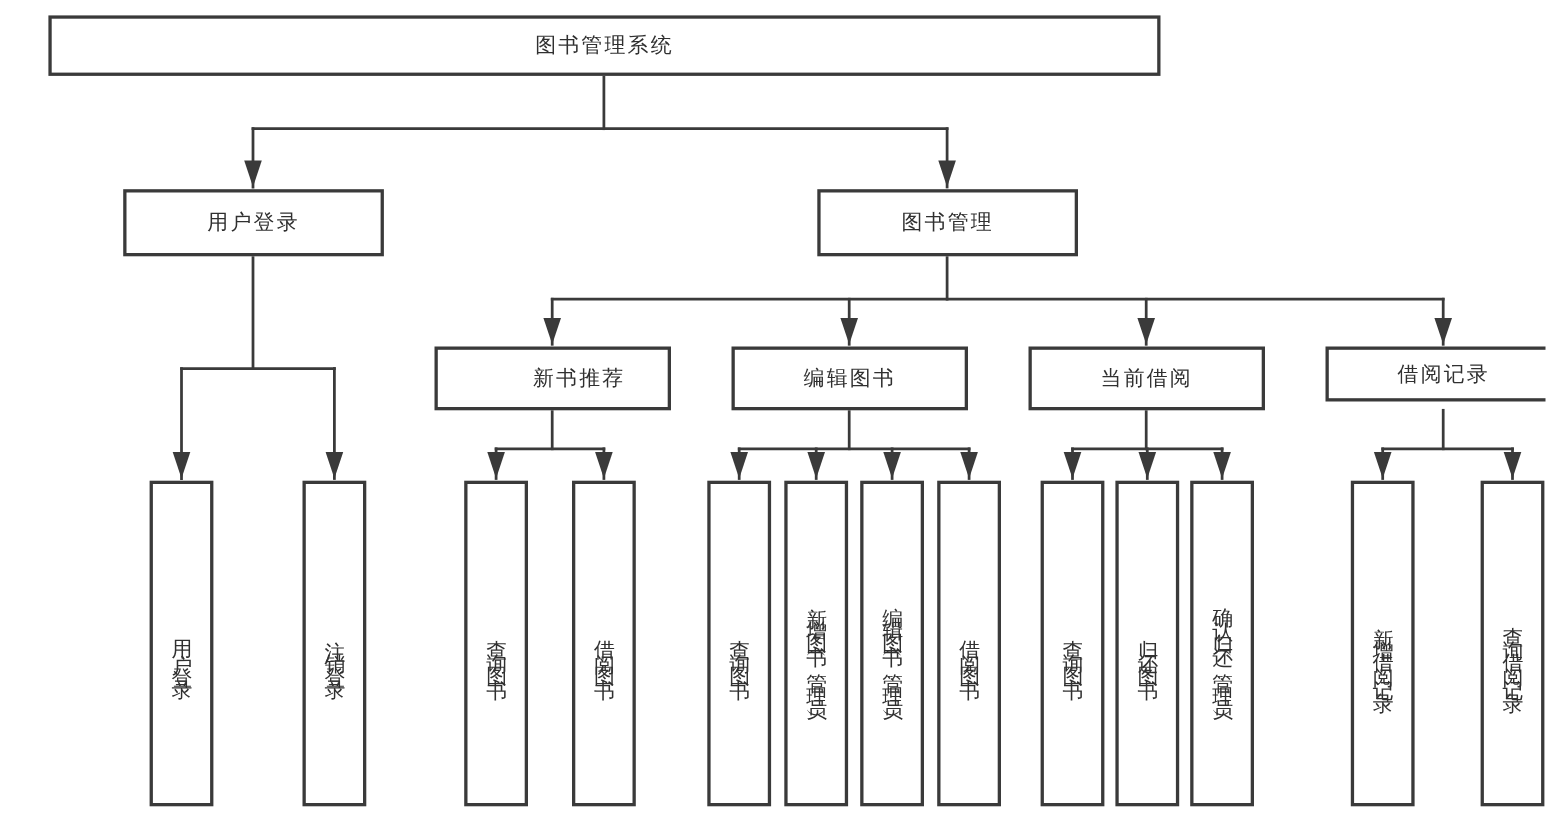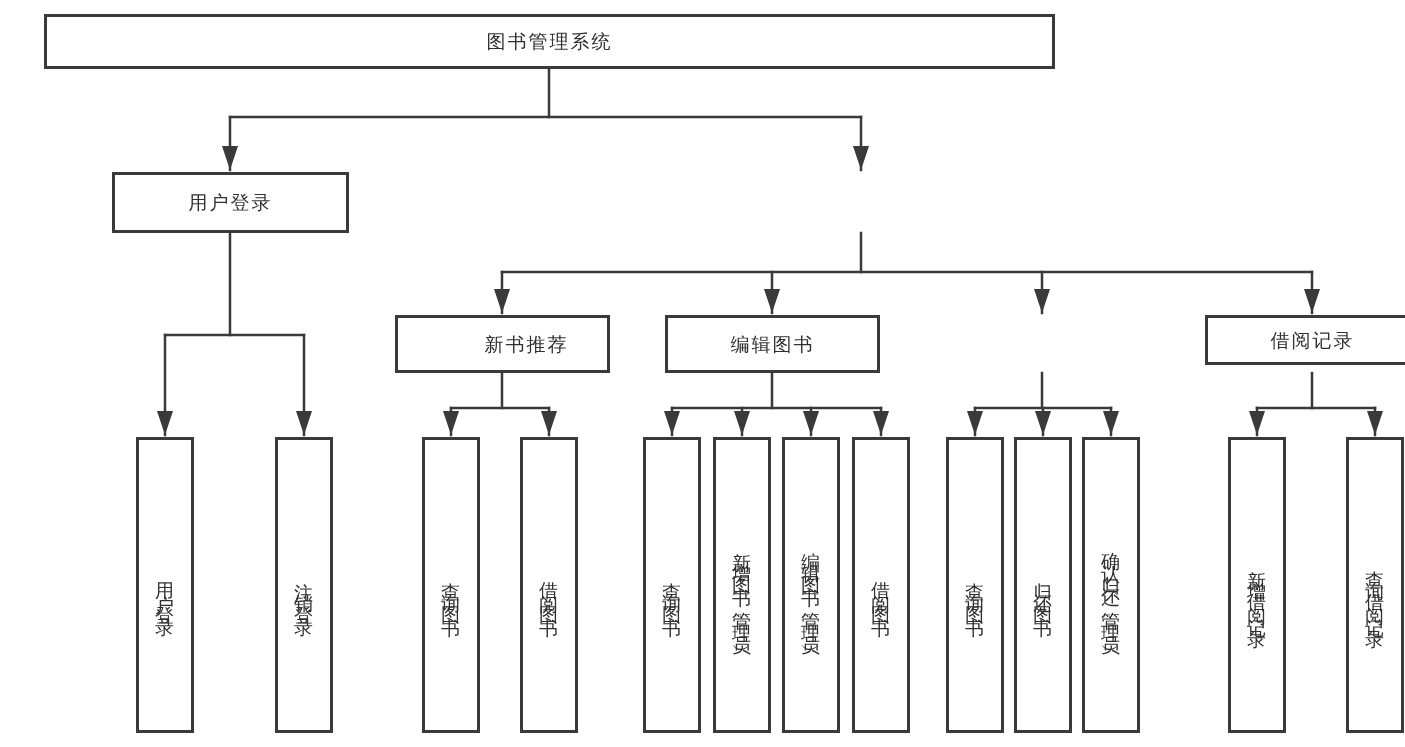--- a/index.html
+++ b/index.html
@@ -107,23 +107,25 @@
       <line x1="1280" y1="373" x2="1280" y2="408"></line>
       <line x1="1225" y1="408" x2="1343" y2="408"></line>
       <line x1="1225" y1="408" x2="1225" y2="435" marker-end="url(#arr)"></line>
       <line x1="1343" y1="408" x2="1343" y2="435" marker-end="url(#arr)"></line>
     </g>
   </svg>
 
   <div class="node hbox" style="left:12px; top:14px; width:1011px; height:55px;">图书管理系统</div>
 
   <div class="node hbox" style="left:80px; top:172px; width:237px; height:61px;">用户登录</div>
+  <div class="node hbox" style="left:711px; top:172px; width:237px; height:61px;">图书管理</div>
 
   <div class="node hbox" style="left:363px; top:315px; width:215px; height:58px;padding-left:48px;">新书推荐</div>
   <div class="node hbox" style="left:633px; top:315px; width:215px; height:58px;">编辑图书</div>
+  <div class="node hbox" style="left:903px; top:315px; width:215px; height:58px;">当前借阅</div>
   <div class="node hbox" style="left:1173px; top:315px; width:215px; height:50px;">借阅记录</div>
 
   <div class="node vbox" style="left:104px; top:437px; width:58px; height:296px;">
     <span>用户登录</span>
   </div>
   <div class="node vbox" style="left:243px; top:437px; width:58px; height:296px;">
     <span>注销登录</span>
   </div>
 
   <div class="node vbox" style="left:390px; top:437px; width:58px; height:296px;">

